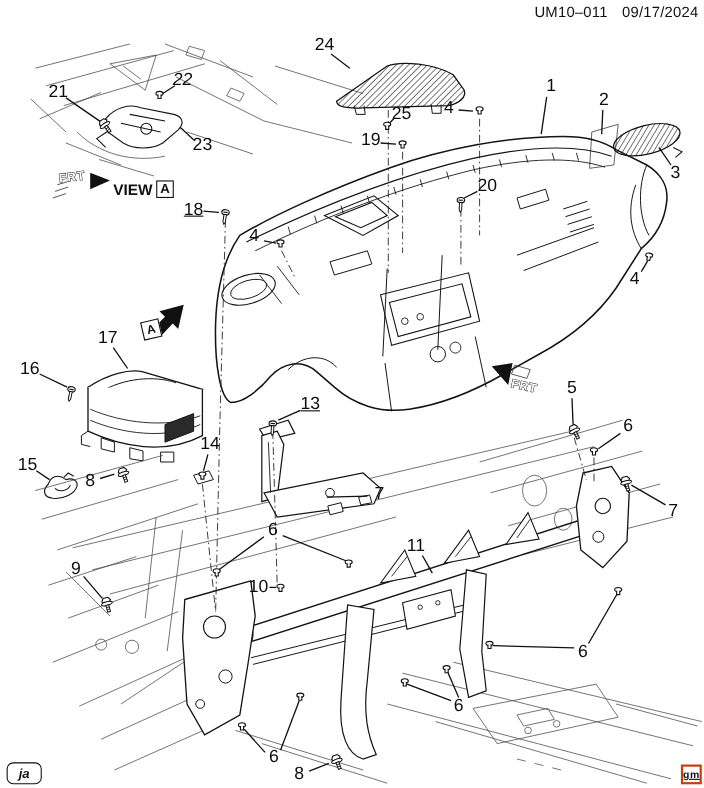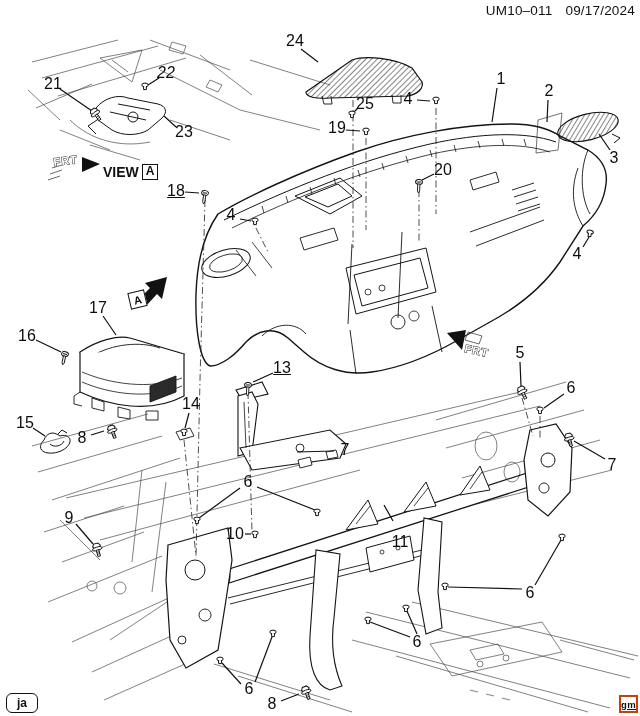--- a/index.html
+++ b/index.html
@@ -12,21 +12,21 @@
            color:#0d0d0d;background:transparent;text-align:right;}
   .view-label{position:absolute;left:103px;top:164px;display:flex;align-items:flex-end;gap:3px;
               font-size:14px;font-weight:bold;}
   .boxed-letter{display:inline-block;border:1.6px solid #111;padding:0 3px 1px 3px;font-size:12px;
                 font-weight:bold;line-height:13px;}
   .detail-a{position:absolute;left:129px;top:291px;width:15px;height:15px;border:1.5px solid #111;
             transform:rotate(-13deg);display:flex;align-items:center;justify-content:center;
             font-size:11px;font-weight:bold;background:#fff;}
   .badge-ja{position:absolute;left:6px;top:693px;width:30px;height:18px;border:1.6px solid #111;
             border-radius:6px;display:flex;align-items:center;justify-content:center;
-            font-size:12px;font-weight:bold;}
+            font-size:12px;font-weight:bold;font-style:italic;}
   .badge-gm{position:absolute;left:619px;top:695px;width:15px;height:14px;border:2px solid #c2410c;
             display:flex;align-items:center;justify-content:center;font-size:9.5px;font-weight:bold;
             text-decoration:underline;letter-spacing:.5px;}
   .frt-text{font-size:11px;font-weight:bold;fill:#fff;stroke:#111;stroke-width:.9px;
             paint-order:stroke;letter-spacing:1px;}
 </style>
 </head>
 <body>
 
 <div class="page">
@@ -273,21 +273,21 @@
       <span class="callout" style="left: 549px; top: 91px;">2</span>
       <span class="callout" style="left: 614px; top: 158px;">3</span>
       <span class="callout" style="left: 408px; top: 99px;">4</span>
       <span class="callout" style="left: 231px; top: 215px;">4</span>
       <span class="callout" style="left: 577px; top: 254px;">4</span>
       <span class="callout" style="left: 520px; top: 353px;">5</span>
       <span class="callout" style="left: 571px; top: 388px;">6</span>
       <span class="callout" style="left: 612px; top: 465px;">7</span>
       <span class="callout" style="left: 248px; top: 482px;">6</span>
       <span class="callout" style="left: 235px; top: 534px;">10</span>
-      <span class="callout" style="left: 400px; top: 497px; margin-top: 45px;">11</span>
+      <span class="callout" style="left: 378px; top: 497px;">11</span>
       <span class="callout" style="left: 345px; top: 450px;">7</span>
       <span class="callout" style="left: 282px; top: 368px; text-decoration: underline;">13</span>
       <span class="callout" style="left: 191px; top: 404px;">14</span>
       <span class="callout" style="left: 25px; top: 423px;">15</span>
       <span class="callout" style="left: 27px; top: 336px;">16</span>
       <span class="callout" style="left: 98px; top: 308px;">17</span>
       <span class="callout" style="left: 176px; top: 191px; text-decoration: underline;">18</span>
       <span class="callout" style="left: 337px; top: 128px;">19</span>
       <span class="callout" style="left: 443px; top: 170px;">20</span>
       <span class="callout" style="left: 53px; top: 84px;">21</span>

